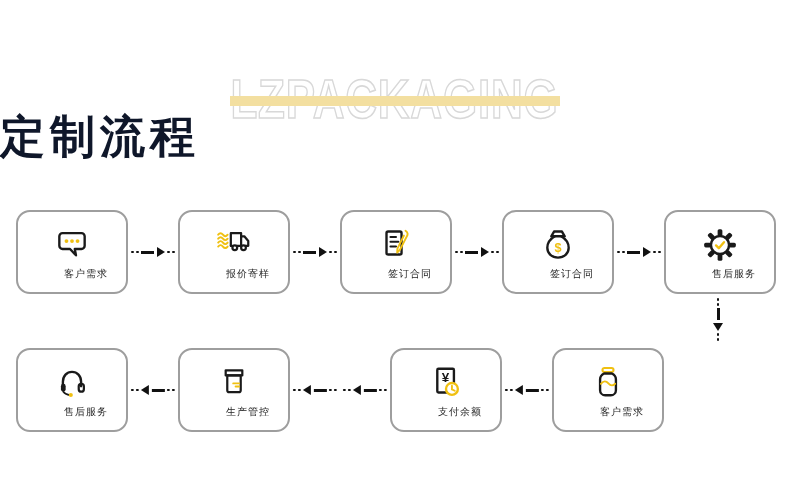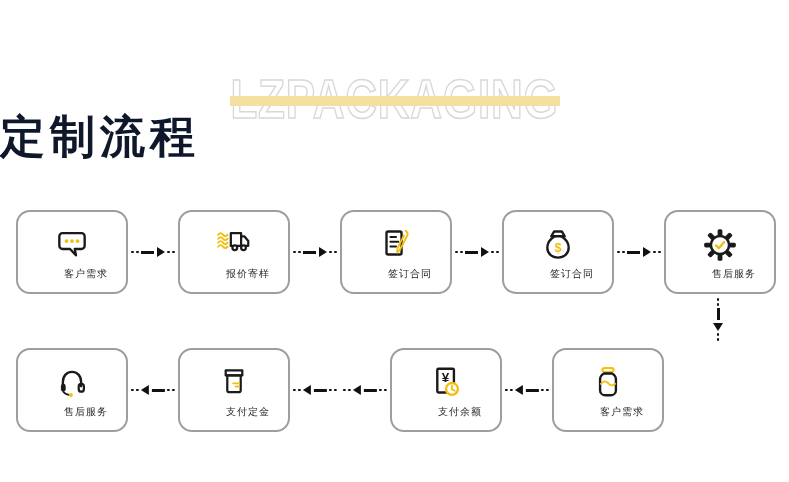--- a/index.html
+++ b/index.html
@@ -220,21 +220,21 @@
     <div class="card">
       <span>
         <svg viewBox="0 0 48 48">
           <g stroke="#1a1a1a" stroke-width="2.8" fill="none" stroke-linejoin="round">
             <path d="M13.5 8h21v6.5h-21z"></path>
             <path d="M15.5 14.5h17V33a2.5 2.5 0 0 1-2.5 2.5H18a2.5 2.5 0 0 1-2.5-2.5z"></path>
           </g>
           <path d="M23 24.5h7.5M26 28.5h4.5" stroke="#F0C011" stroke-width="2.4" stroke-linecap="round"></path>
         </svg>
       </span>
-      <span class="card-label">支付定金</span>
+      <span class="card-label">生产管控</span>
     </div>
 
     <div class="gap">
       <div class="harrow left">
           <span class="dot"></span>
           <span class="dot"></span>
           <span class="shaft"></span>
           <span class="head"></span>
           <span class="dot"></span>
           <span class="dot"></span>

